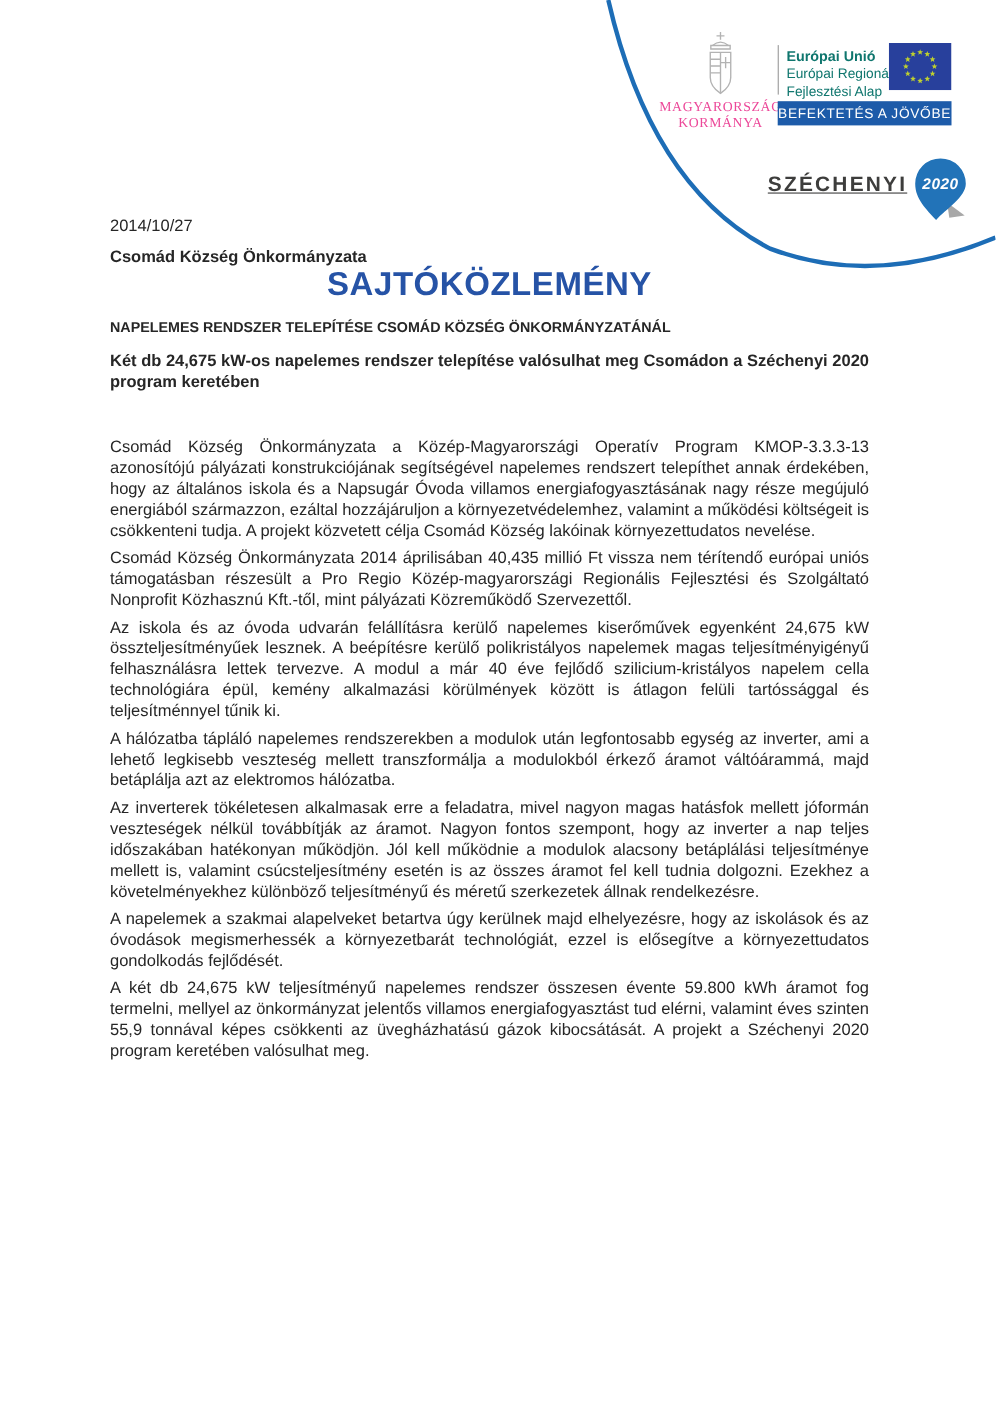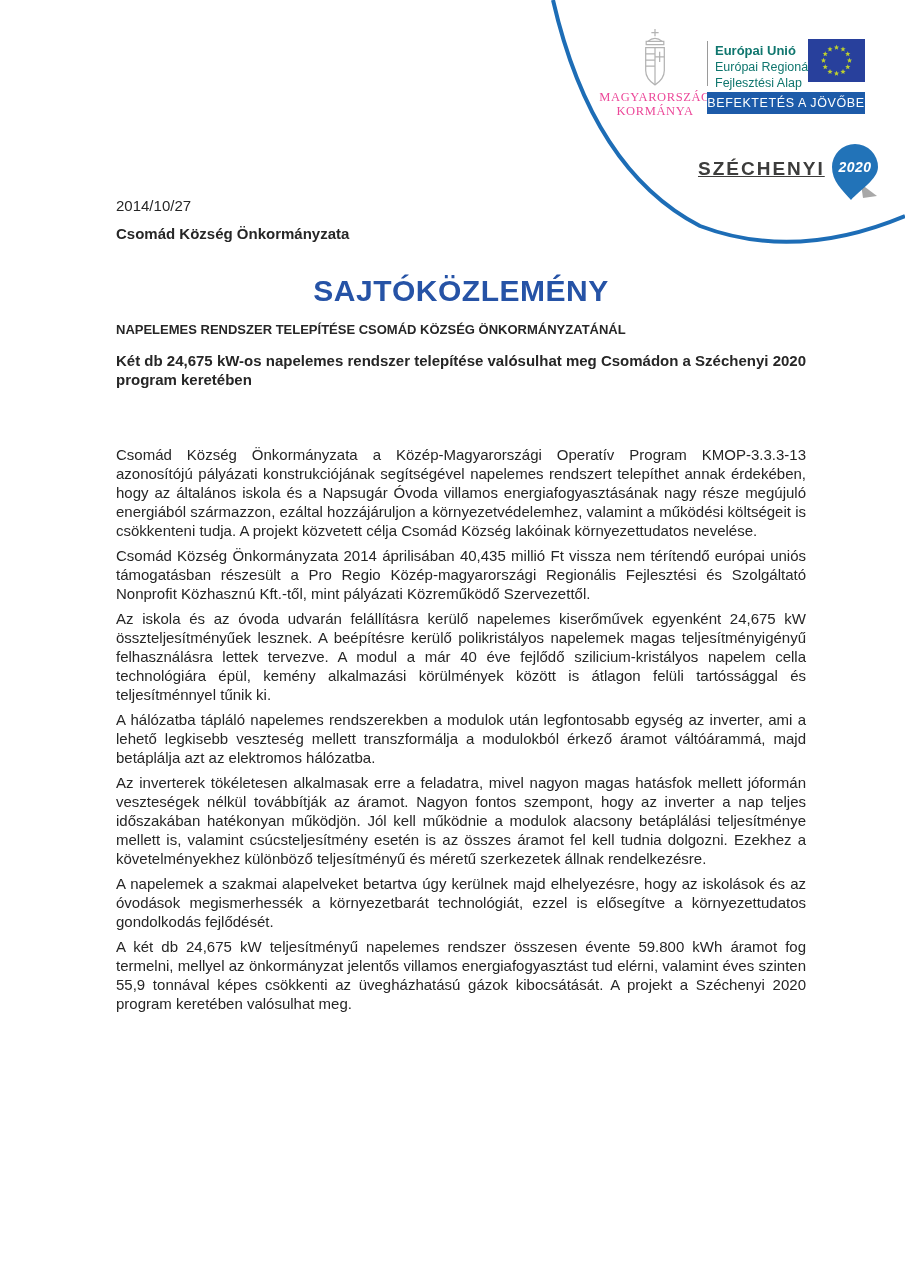--- a/index.html
+++ b/index.html
@@ -57,29 +57,29 @@
   }
   .pin-svg{width:54px;height:58px;margin-left:3px;}
   .pin-body{fill:var(--pin_blue);}
   .pin-shadow{fill:#a8a8a8;}
   .pin-year{
     fill:#ffffff;font-family:"Liberation Sans",sans-serif;
     font-size:14px;font-style:italic;font-weight:bold;letter-spacing:0.5px;
   }
 
   
-  .content{position:absolute;left:116px;top:197px;width:690px;}
+  .content{position:absolute;left:100px;top:197px;width:690px;}
   .date-line{font-size:15px;line-height:18px;margin-bottom:10px;}
-  .org-line{font-size:15px;line-height:18px;font-weight:bold;margin-bottom:32px;}
+  .org-line{font-size:15px;line-height:18px;font-weight:bold;}
   .title{
     font-size:30px;line-height:32px;font-weight:bold;color:var(--title_blue);
     letter-spacing:0.5px;margin-bottom:13px;white-space:nowrap;text-align:center;
   }
   .headline{font-size:13px;line-height:19px;font-weight:bold;margin-bottom:12px;}
-  .lead{font-size:15px;line-height:19px;font-weight:bold;text-align:justify;margin-bottom:56px;}
+  .lead{font-size:15px;line-height:19px;font-weight:bold;text-align:justify;margin-bottom:40px;}
   .body-par{font-size:15px;line-height:19px;text-align:justify;margin-bottom:6px;}
 </style>
 </head>
 <body>
 
 <svg class="arc-svg" viewBox="0 0 905 270" aria-hidden="true">
   <path class="arc-path" d="M 553 0 Q 592 170 700 226 Q 795 262 905 216"></path>
 </svg>
 
 <div>

